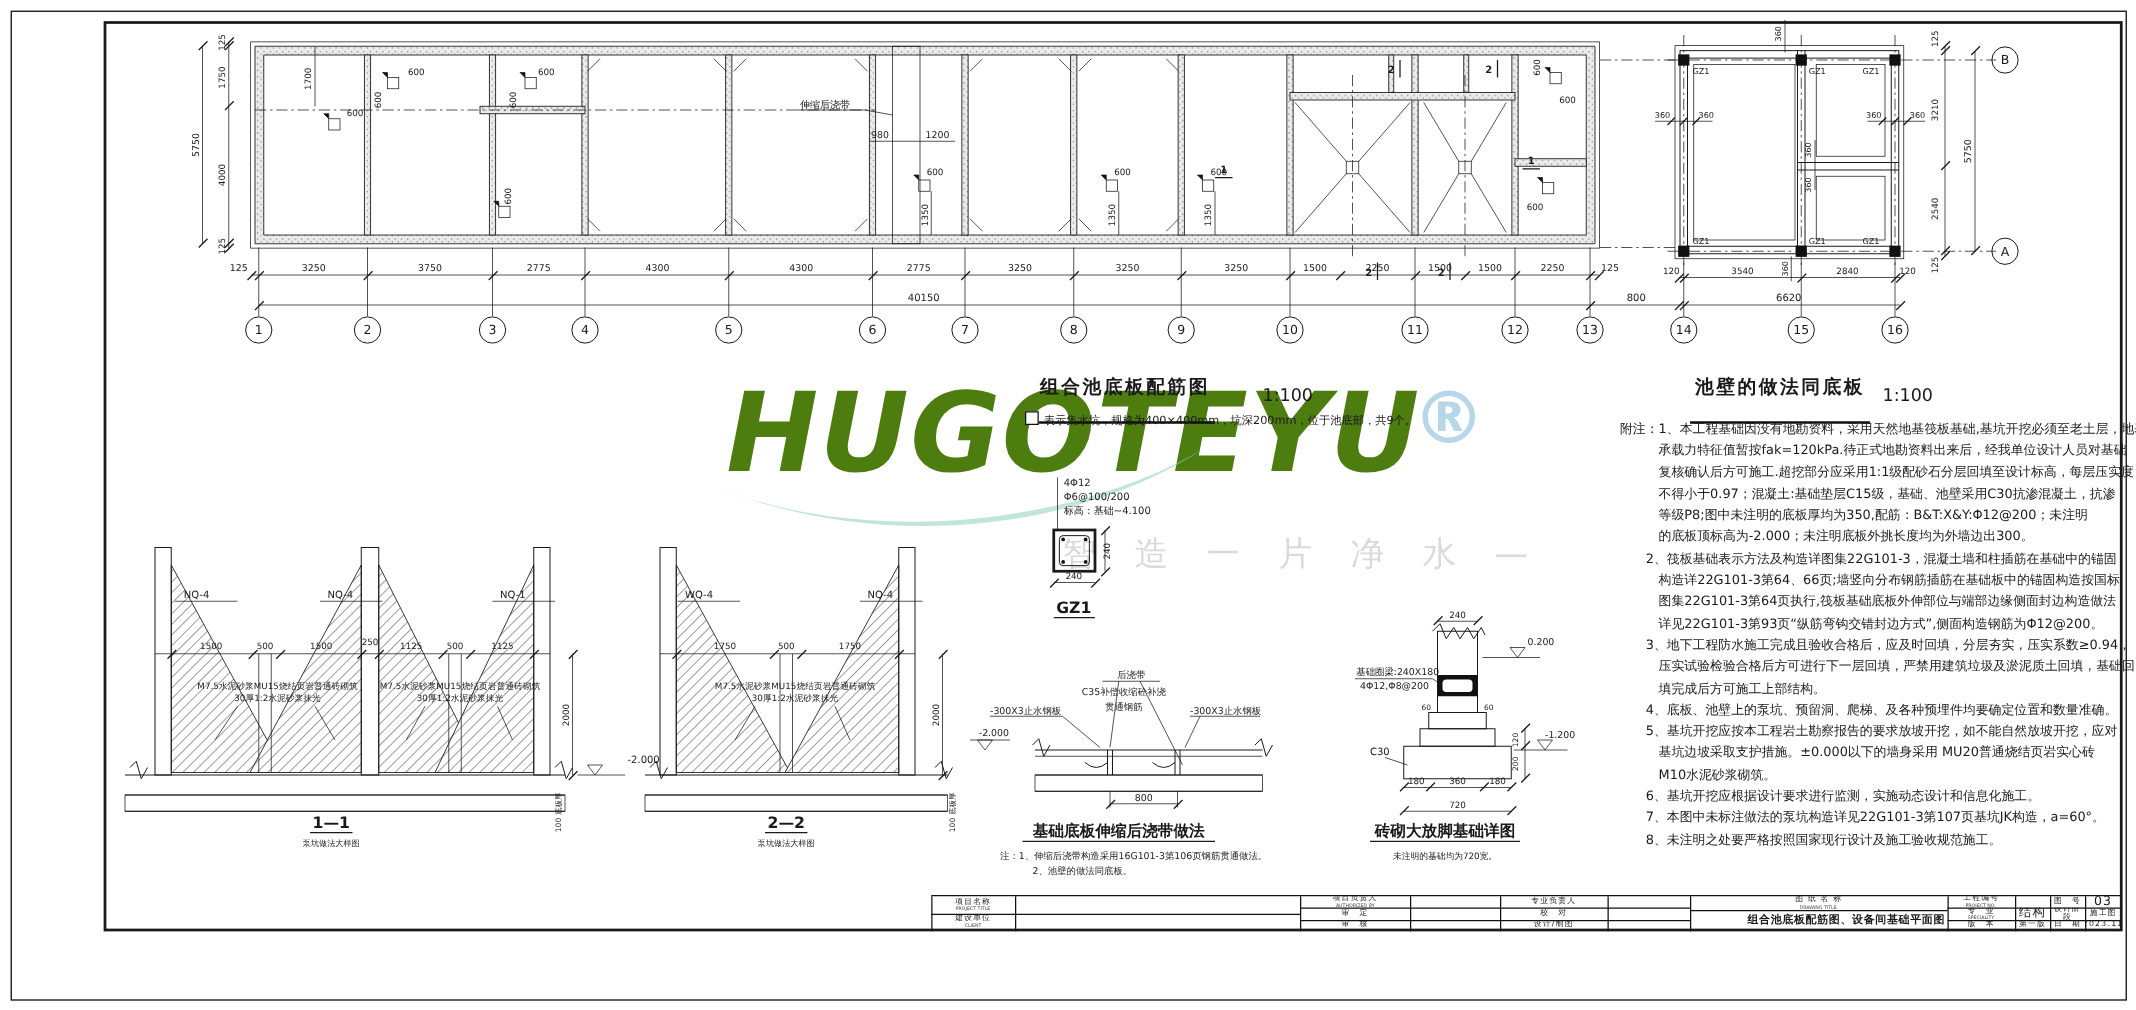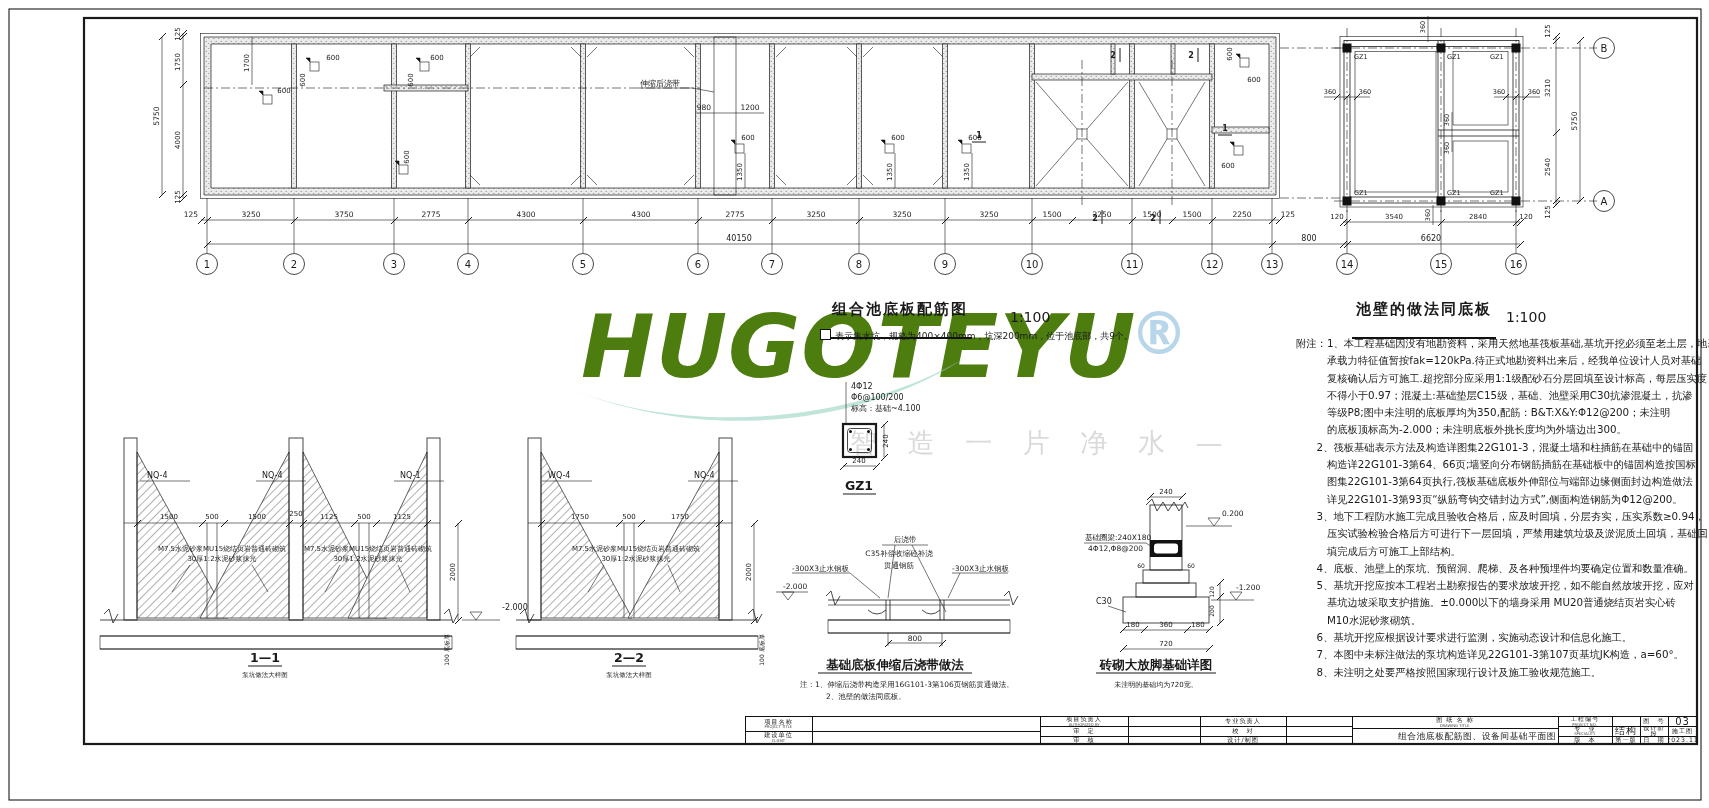--- a/index.html
+++ b/index.html
@@ -39,21 +39,21 @@
   #notes{left:1296px;top:335px;width:424px;font-size:10.3px;line-height:17.3px;
          white-space:pre;z-index:2;}
   
   .tb{position:absolute;left:745px;top:716px;width:952px;height:28px;border-top:1.6px solid #111;z-index:3;}
   .tb .v,.tb .h{position:absolute;background:#111;}
   .tbc{position:absolute;display:flex;flex-direction:column;align-items:center;
        justify-content:center;text-align:center;line-height:1.02;overflow:hidden;}
   .cjk6{font-size:6.2px;letter-spacing:1px;}
   .cjk7{font-size:10px;letter-spacing:1px;}
   .en4{font-size:4.2px;color:#444;letter-spacing:0;transform:scale(.9);}
-  .val{font-size:8.8px;font-weight:normal;letter-spacing:.5px;margin-left:44px;}
+  .val{font-size:8.8px;font-weight:bold;letter-spacing:.5px;margin-left:44px;}
 </style>
 </head>
 <body>
 
 <div id="sheet">
 
   <div class="wm" id="wm-brand">HUGOTEYU</div>
   <div class="wm" id="wm-reg">®</div>
   <svg class="wm" style="left:560px;top:330px" width="420" height="110">
     <path d="M8,58 C130,108 300,92 408,26 C300,98 140,112 8,58 Z" fill="#8fd0bd" opacity=".55"></path>

